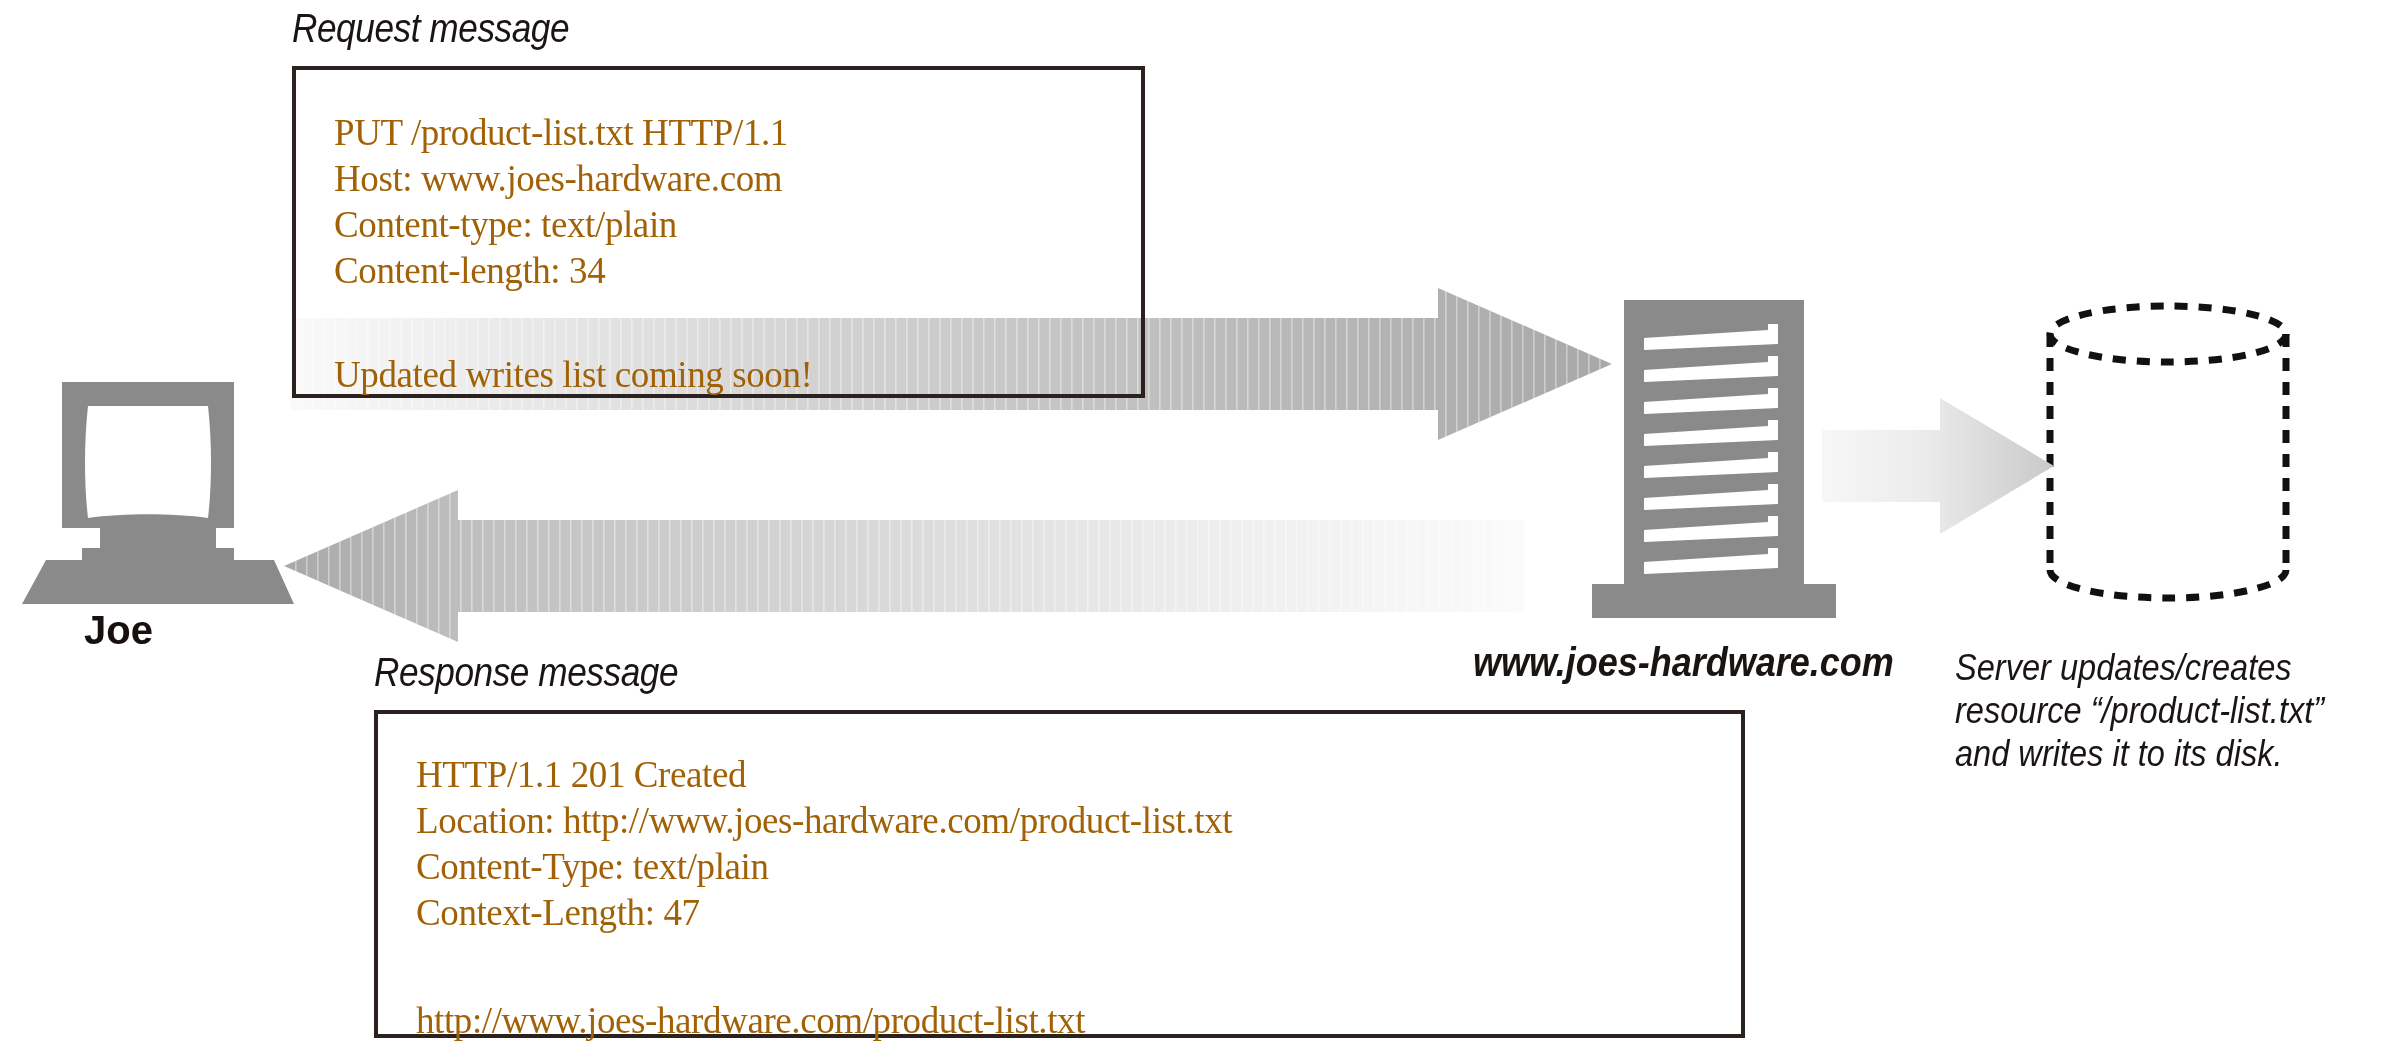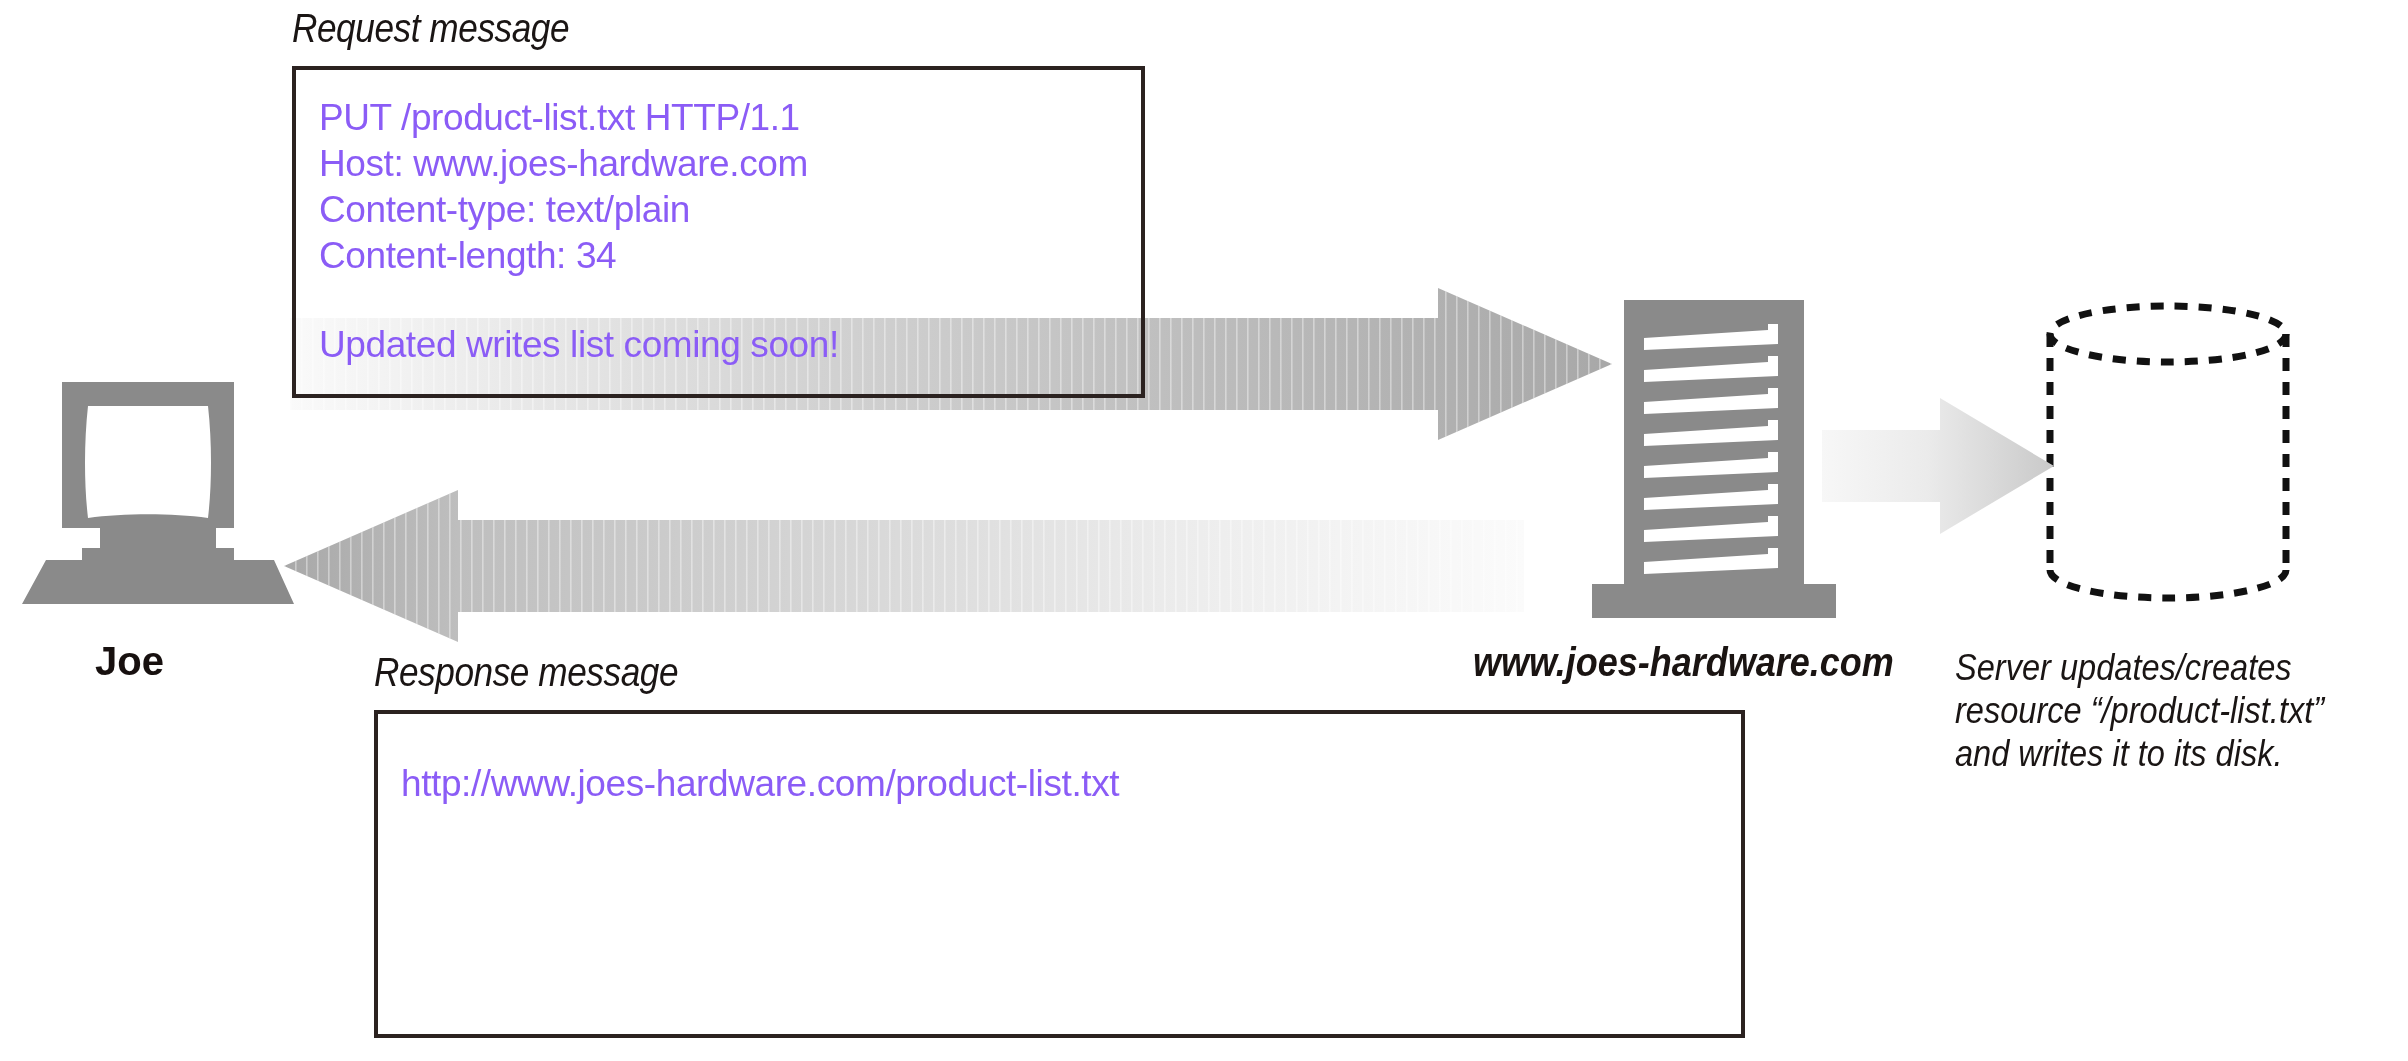--- a/index.html
+++ b/index.html
@@ -66,25 +66,25 @@
 
   
   .msgbox {
     position: absolute;
     box-sizing: border-box;
     border: 4px solid #2b2220;
     background: transparent;
     font-family: "DejaVu Sans Mono", monospace;
   }
   .msgbox pre {
-    margin: 1px;
-    font-family: Liberation Sans, sans-serif;
+    margin: 16px;
+    font-family: Liberation Serif, serif;
     font-size: 37px;
     line-height: 46px;
-    color: #8b5cf6;
+    color: #a16207;
     letter-spacing: -0.4px;
     white-space: pre;
   }
   #request-box {
     left: 292px;
     top: 66px;
     width: 853px;
     height: 332px;
     z-index: 30;
   }
@@ -192,21 +192,21 @@
   <div id="joe-computer">
     <svg width="272" height="240" viewBox="0 0 272 240">
       <g fill="#8a8a8a">
 
         <path d="M40,0 L212,0 L212,146 L194,146 L194,166 L212,166 L212,178 L252,178 L272,222 L0,222 L24,178 L60,178 L60,166 L78,166 L78,146 L40,146 Z"></path>
       </g>
 
       <path d="M66,24 L186,24 C190,60 190,102 186,136 C150,131 102,131 66,136 C62,102 62,60 66,24 Z" fill="#ffffff"></path>
     </svg>
   </div>
-  <div class="node-label" id="joe-label" style="left:95px; top:608px;margin-top:31px;">Joe</div>
+  <div class="node-label" id="joe-label" style="left:84px; top:608px;">Joe</div>
 
   <div id="server-tower">
     <svg width="244" height="318" viewBox="0 0 244 318">
 
       <rect x="0" y="284" width="244" height="34" fill="#8a8a8a"></rect>
 
       <rect x="32" y="0" width="180" height="290" fill="#8a8a8a"></rect>
 
       <g fill="#ffffff">
         <path d="M52,38 L176,30 L176,24 L186,24 L186,44 L52,50 Z"></path>
@@ -249,16 +249,20 @@
     <pre class="headers">PUT /product-list.txt HTTP/1.1
 Host: www.joes-hardware.com
 Content-type: text/plain
 Content-length: 34</pre>
     <pre class="body">Updated writes list coming soon!</pre>
   </div>
 
   <div class="caption" id="response-caption" style="left:374px; top:650px;">Response message</div>
 
   <div class="msgbox" id="response-box">
+    <pre class="headers">HTTP/1.1 201 Created
+Location: http://www.joes-hardware.com/product-list.txt
+Content-Type: text/plain
+Context-Length: 47</pre>
     <pre class="body">http://www.joes-hardware.com/product-list.txt</pre>
   </div>
 
 </div>
 
 </body></html>

